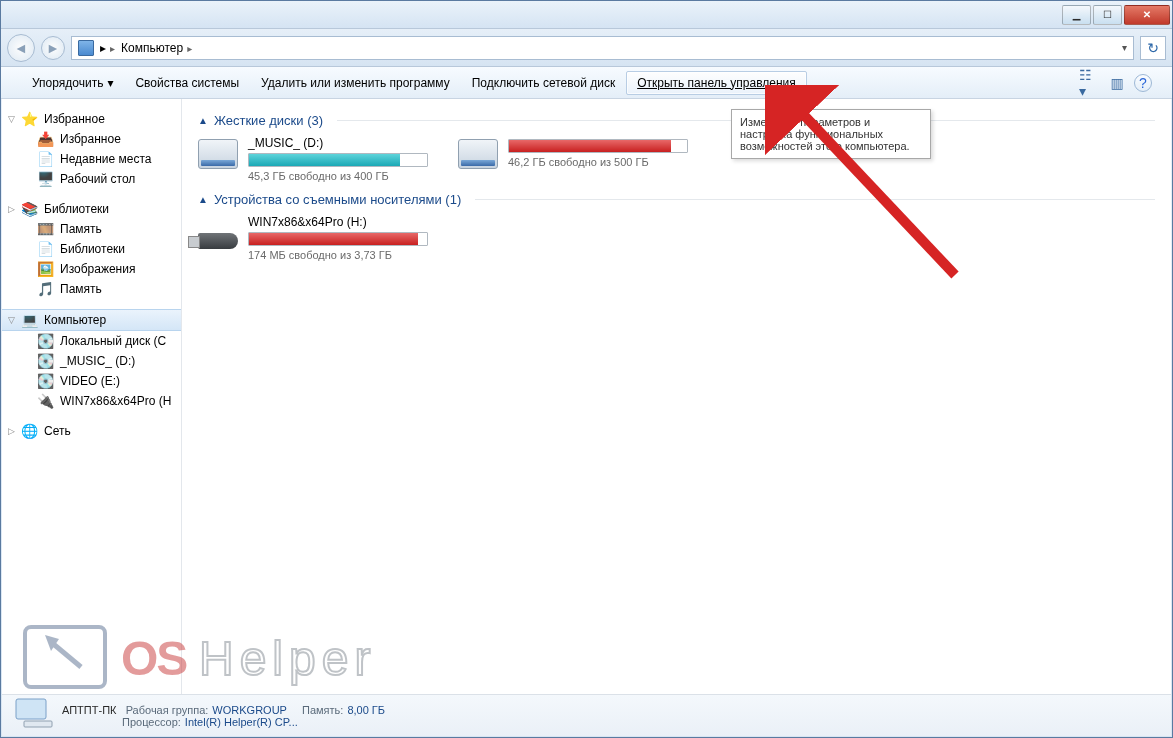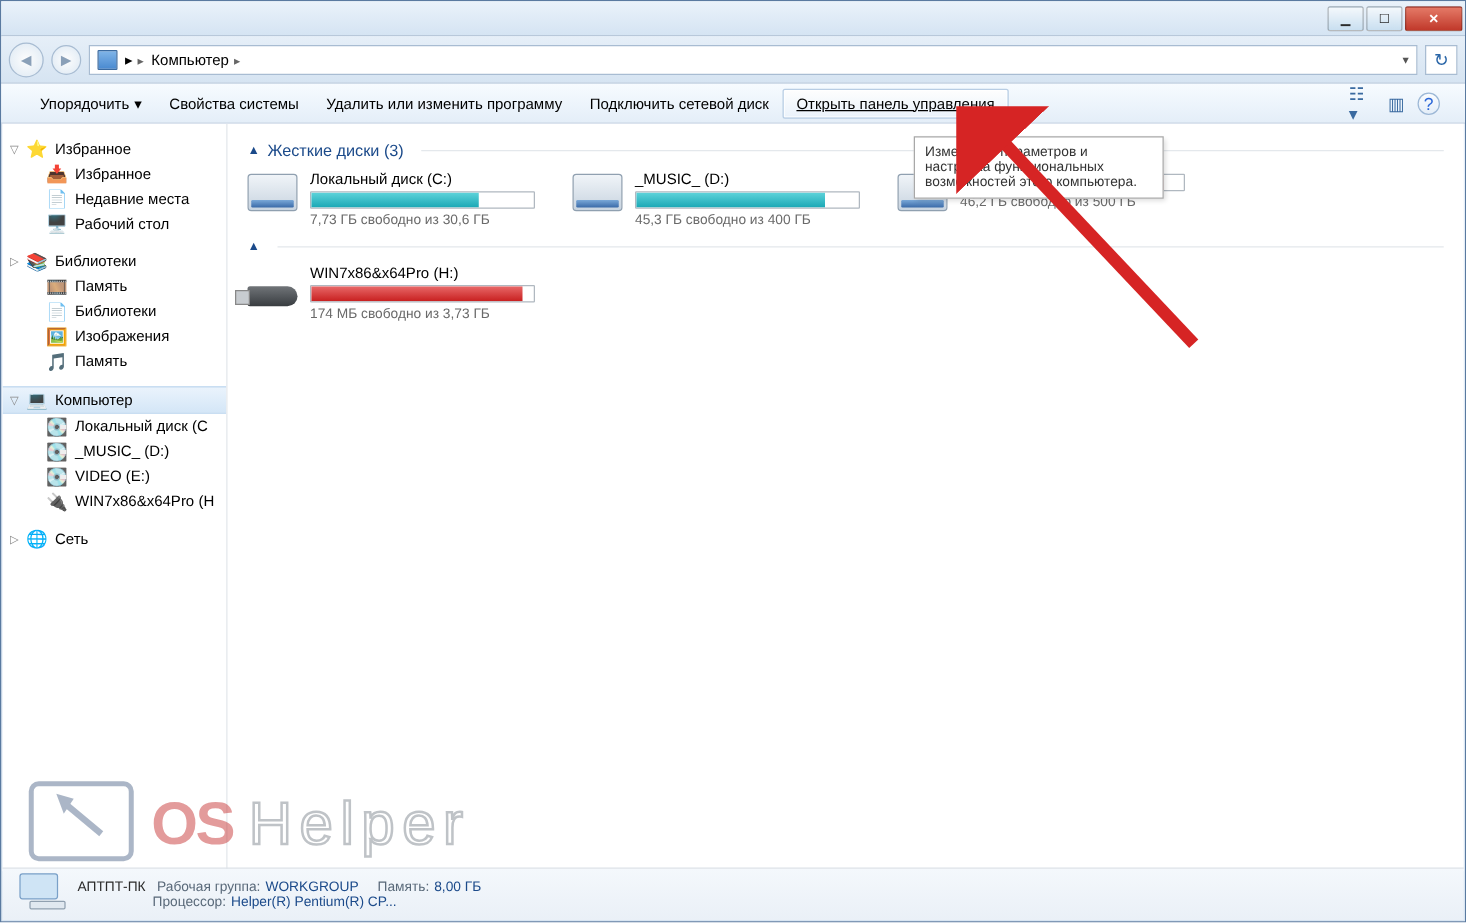--- a/index.html
+++ b/index.html
@@ -198,32 +198,20 @@
           <span>Жесткие диски (3)</span>
           <span class="line"></span>
         </div>
 
       <div class="drive-row" id="hdd-row">
           <div class="drive">
     <div class="drive-icon">
               <div class="hdd-icon"></div>
             </div>
     <div class="drive-info">
-      <div class="drive-name">Локальный диск (C:)</div>
-      <div class="progress">
-                <div class="bar teal" style="width:75%"></div>
-              </div>
-      <div class="drive-sub">7,73 ГБ свободно из 30,6 ГБ</div>
-    </div>
-          </div>
-          <div class="drive">
-    <div class="drive-icon">
-              <div class="hdd-icon"></div>
-            </div>
-    <div class="drive-info">
       <div class="drive-name">_MUSIC_ (D:)</div>
       <div class="progress">
                 <div class="bar teal" style="width:85%"></div>
               </div>
       <div class="drive-sub">45,3 ГБ свободно из 400 ГБ</div>
     </div>
           </div>
           <div class="drive">
     <div class="drive-icon">
               <div class="hdd-icon"></div>
@@ -233,20 +221,21 @@
       <div class="progress">
                 <div class="bar red" style="width:91%"></div>
               </div>
       <div class="drive-sub">46,2 ГБ свободно из 500 ГБ</div>
     </div>
           </div>
         </div>
 
       <div class="group-row">
           <span class="tri">▲</span>
+          <span>Устройства со съемными носителями (1)</span>
           <span class="line"></span>
         </div>
 
       <div class="drive-row" id="rem-row">
           <div class="drive">
     <div class="drive-icon">
               <div class="usb-icon"></div>
             </div>
     <div class="drive-info">
       <div class="drive-name">WIN7x86&amp;x64Pro (H:)</div>
@@ -274,21 +263,21 @@
   <div class="details">
     <svg class="pc-icon" viewBox="0 0 40 32">
         <rect x="2" y="2" width="30" height="20" rx="2" fill="#cfe4f5" stroke="#7aa0c8"></rect>
         <rect x="10" y="24" width="28" height="6" rx="1" fill="#e0e8f0" stroke="#90a0b0"></rect>
       </svg>
     <div class="det-block">
       <span style="font-weight:normal;color:#2a2a2a;">АПТПТ-ПК</span>
       &nbsp;&nbsp;<span class="det-label">Рабочая группа:</span><span class="det-val">WORKGROUP</span>
       &nbsp;&nbsp;&nbsp;&nbsp;<span class="det-label">Память:</span><span class="det-val">8,00 ГБ</span>
       <br>
-      <span style="margin-left:60px;"><span class="det-label">Процессор:</span><span class="det-val">Helper(R) Pentium(R) CP...</span></span>
+      <span style="margin-left:60px;"><span class="det-label">Процессор:</span><span class="det-val">Intel(R) Helper(R) CP...</span></span>
     </div>
   </div>
 
   <svg class="watermark" width="420" height="90">
     <rect x="4" y="10" width="80" height="60" rx="6" fill="none" stroke="#5a7090" stroke-width="4"></rect>
     <line x1="60" y1="50" x2="30" y2="25" stroke="#5a7090" stroke-width="5"></line>
     <polygon points="24,18 38,22 30,34" fill="#5a7090"></polygon>
     <text x="100" y="58" font-size="48" font-weight="bold" fill="#c83a3a" font-family="Arial" letter-spacing="-2">OS</text>
     <text x="178" y="58" font-size="48" font-weight="300" fill="none" stroke="#808890" stroke-width="2" font-family="Arial" letter-spacing="6">Helper</text>
   </svg>

